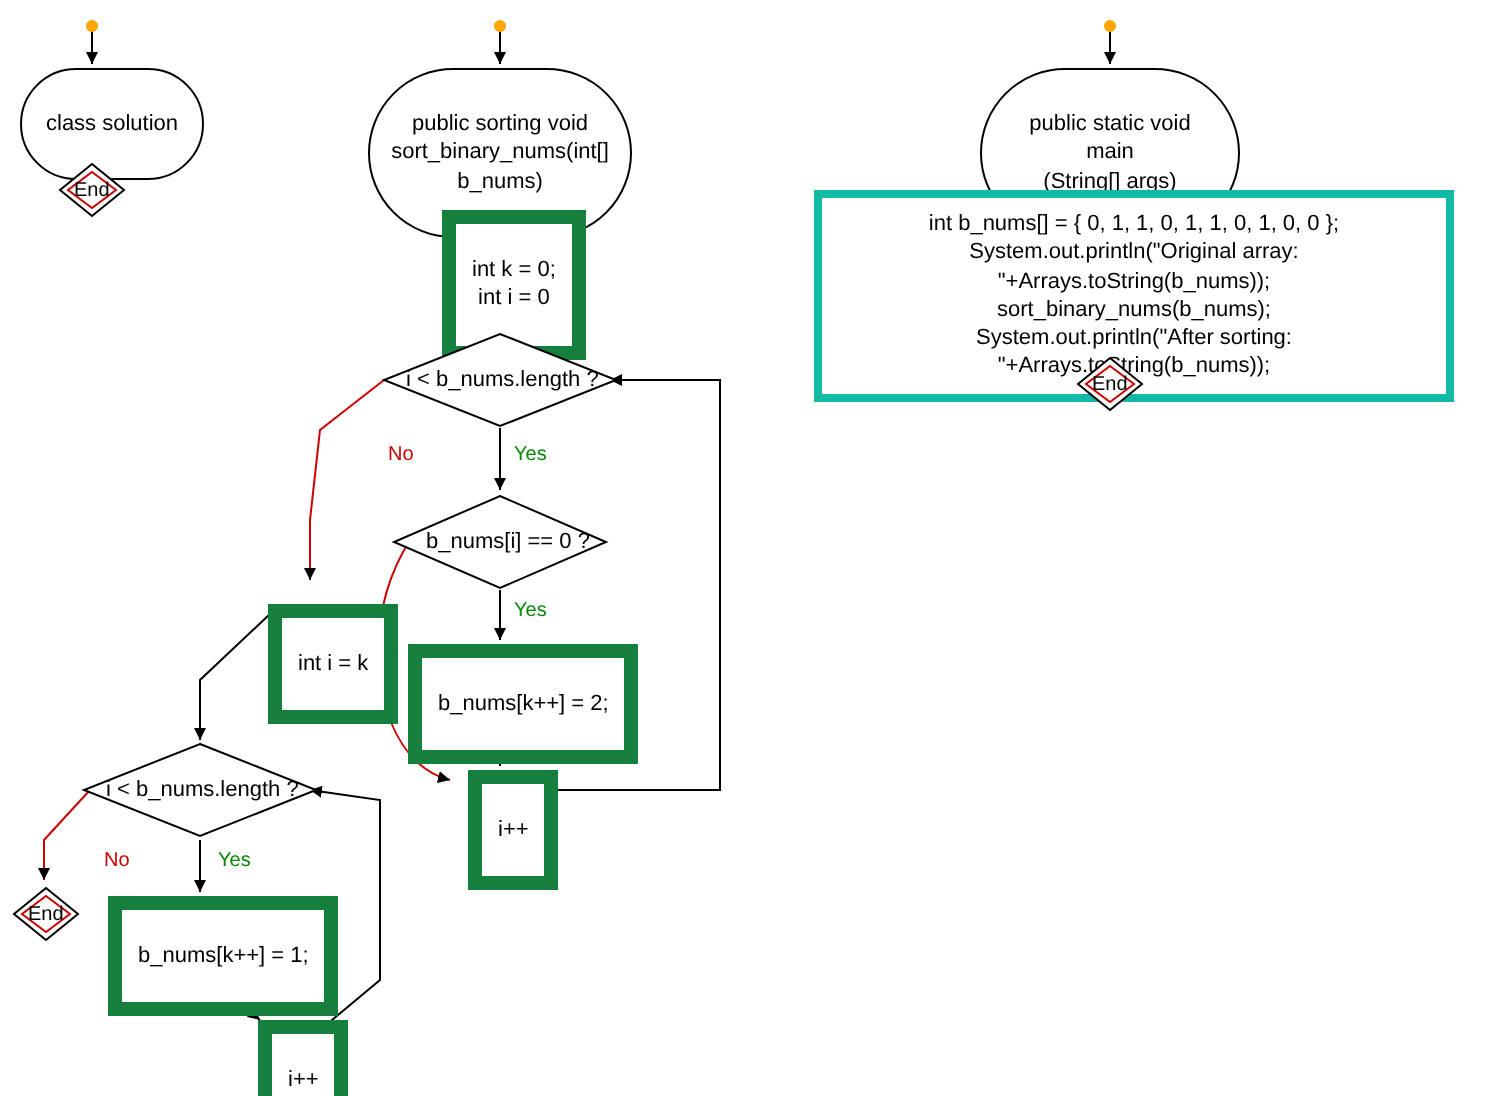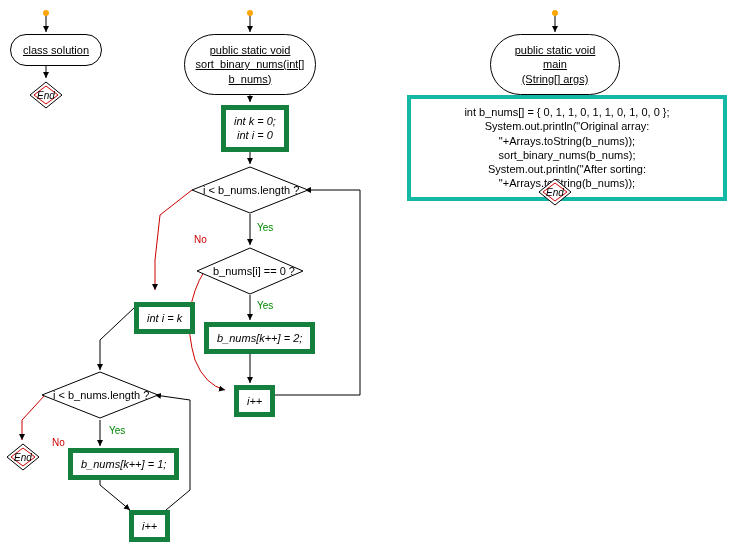--- a/index.html
+++ b/index.html
@@ -15,61 +15,58 @@
       position: absolute;
       text-align: center;
       display: flex;
       align-items: center;
       justify-content: center;
       background: #fff;
     }
     .circle {
       border: 1px solid #000;
       border-radius: 50px;
-      padding: 8px 12px;
+      padding: 20px 12px;
       line-height: 1.3;
-      text-decoration: underline;
     }
     .rect {
-      border: 5px solid #15803d;
-      padding: 4px 8px;
+      border: 7px solid #15803d;
+      padding: 16px 8px;
       line-height: 1.3;
-      font-style: italic;
     }
     .rect-wide {
       border: 4px solid #14b8a6;
       padding: 6px 10px;
       line-height: 1.3;
       text-align: center;
     }
     .diamond-text {
       position: absolute;
       transform: none;
       text-align: right;
       white-space: nowrap;
     }
     .end-diamond {
       position: absolute;
-      font-style: italic;
     }
     .end-diamond svg {
       display: block;
     }
     .end-text {
       position: absolute;
       font-size: 10px;
     }
     .label {
       position: absolute;
       font-size: 10px;
       background: #fff;
       padding: 0 2px;
     }
     .yes { color: #008800; }
-    .no { color: #cc0000; margin-top: 12px; }
+    .no { color: #cc0000; }
     .arrow-dot {
       position: absolute;
       width: 6px;
       height: 6px;
       border-radius: 50%;
       background: #ffa500;
     }
     svg.connector {
       position: absolute;
       top: 0;
@@ -131,21 +128,21 @@
 <div class="end-diamond" style="left:28px;top:80px">
   <svg width="36" height="30">
     <polygon points="18,2 34,15 18,28 2,15" fill="#fff" stroke="#000"></polygon>
     <polygon points="18,6 30,15 18,24 6,15" fill="none" stroke="#cc0000"></polygon>
   </svg>
   <span class="end-text" style="left:9px;top:10px">End</span>
 </div>
 
 <div class="arrow-dot" style="left:247px;top:10px"></div>
 <div class="node circle" style="left:184px;top:34px;width:132px">
-  <span style="white-space:pre-line">public static void
+  <span style="white-space:pre-line">public sorting void
 sort_binary_nums(int[]
 b_nums)</span>
 </div>
 <div class="node rect" style="left:221px;top:105px">
   <span style="white-space:pre-line">int k = 0;
 int i = 0</span>
 </div>
 
 <div style="position:absolute;left:190px;top:165px">
   <svg width="120" height="50">
@@ -179,21 +176,21 @@
 
 <div style="position:absolute;left:40px;top:370px">
   <svg width="120" height="50">
     <polygon points="60,2 118,25 60,48 2,25" fill="#fff" stroke="#000"></polygon>
   </svg>
   <span class="diamond-text" style="left:13px;top:19px">i &lt; b_nums.length ?</span>
 </div>
 <span class="label yes" style="left:107px;top:425px">Yes</span>
 <span class="label no" style="left:50px;top:425px">No</span>
 
-<div class="node rect" style="left:68px;top:448px">
+<div class="node rect" style="left:54px;top:448px">
   <span>b_nums[k++] = 1;</span>
 </div>
 
 <div class="node rect" style="left:129px;top:510px">
   <span>i++</span>
 </div>
 
 <div class="end-diamond" style="left:5px;top:442px">
   <svg width="36" height="30">
     <polygon points="18,2 34,15 18,28 2,15" fill="#fff" stroke="#000"></polygon>

